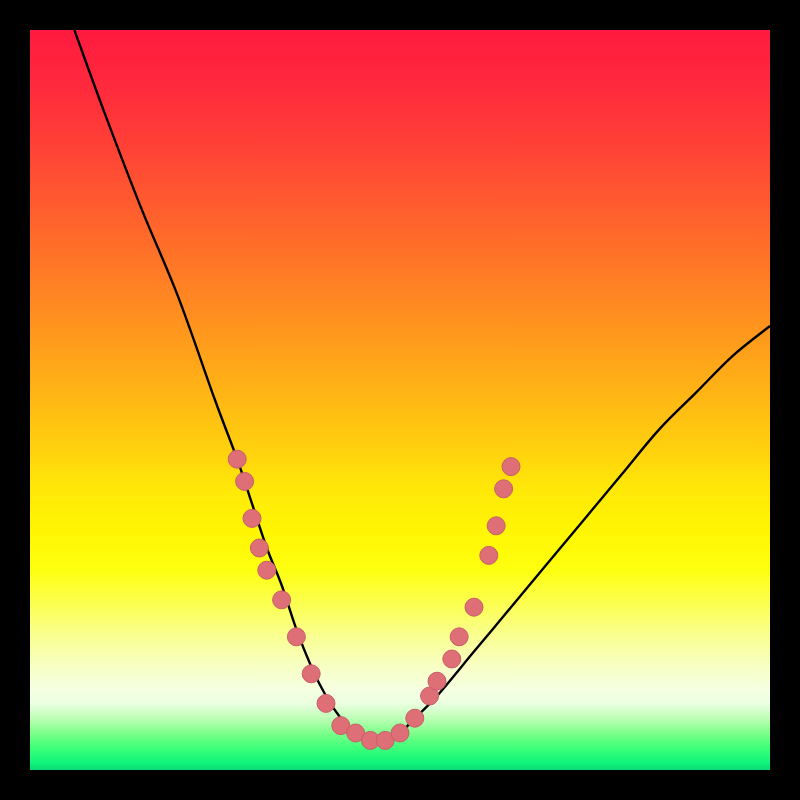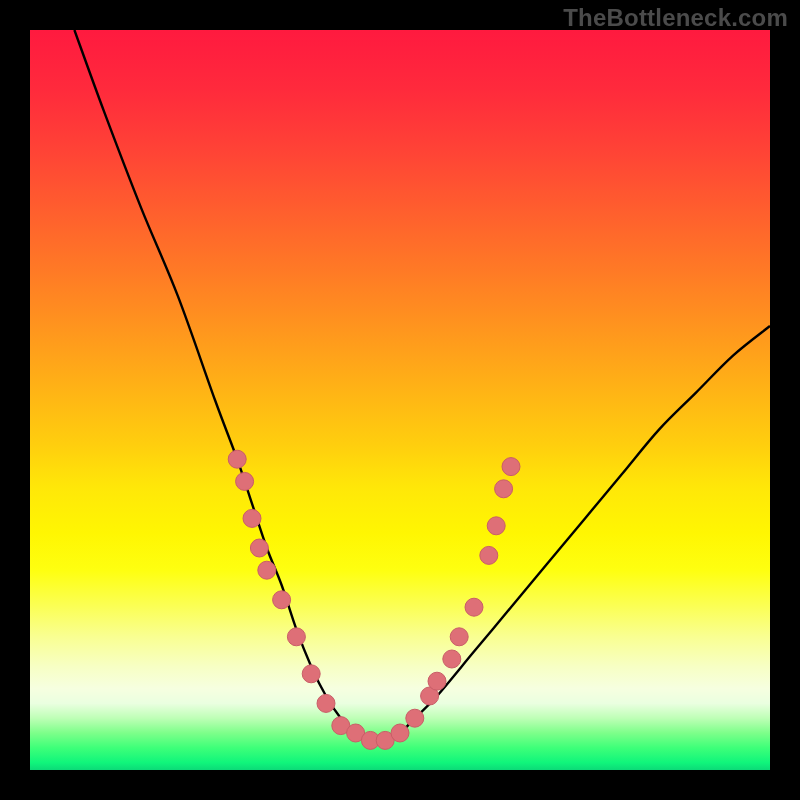--- a/index.html
+++ b/index.html
@@ -72,21 +72,20 @@
     top: 0;
     left: 0;
     width: 740px;
     height: 740px;
   }
 </style>
 </head>
 <body>
 
 <div class="frame">
-  <div class="watermark">TheBottleneck.com</div>
   <div class="plot-area">
     <div class="gradient"></div>
     <svg class="curve" viewBox="0 0 740 740" preserveAspectRatio="none">
       <path id="curve-path" fill="none" stroke="#000000" stroke-width="2.4" d="M 44.4,0 C 49.33333333333333,13.566666666666663 62.9,51.79999999999997 74,81.39999999999998 C 85.1,110.99999999999999 98.66666666666667,146.76666666666668 111,177.60000000000002 C 123.33333333333333,208.43333333333337 135.66666666666666,234.33333333333331 148,266.4 C 160.33333333333334,298.46666666666664 175.13333333333333,342.8666666666667 185,370 C 194.86666666666667,397.1333333333333 201.03333333333336,411.93333333333334 207.20000000000002,429.2 C 213.36666666666667,446.46666666666664 217.06666666666666,458.8 222,473.6 C 226.93333333333334,488.40000000000003 231.86666666666667,504.43333333333334 236.8,518 C 241.73333333333335,531.5666666666666 246.66666666666669,541.4333333333334 251.60000000000002,555 C 256.53333333333336,568.5666666666666 261.46666666666664,585.8333333333333 266.4,599.4 C 271.3333333333333,612.9666666666667 276.26666666666665,625.3 281.2,636.4 C 286.1333333333333,647.5 291.06666666666666,657.3666666666667 296,666 C 300.93333333333334,674.6333333333333 305.8666666666667,682.0333333333334 310.8,688.2 C 315.73333333333335,694.3666666666667 320.6666666666667,699.3 325.6,703 C 330.53333333333336,706.7 335.4666666666667,709.1666666666666 340.40000000000003,710.4 C 345.33333333333337,711.6333333333333 350.26666666666665,711.6333333333333 355.2,710.4 C 360.1333333333333,709.1666666666666 365.06666666666666,706.7 370,703 C 374.93333333333334,699.3 378.6333333333333,694.3666666666667 384.8,688.2 C 390.9666666666667,682.0333333333334 397.1333333333334,677.1 407.00000000000006,666 C 416.86666666666673,654.9 431.6666666666667,636.4 444,621.6 C 456.3333333333333,606.8000000000001 468.6666666666667,592 481,577.2 C 493.3333333333333,562.4000000000001 505.6666666666667,547.5999999999999 518,532.8 C 530.3333333333334,518 542.6666666666666,503.2 555,488.4 C 567.3333333333334,473.59999999999997 579.6666666666666,458.8 592,444 C 604.3333333333334,429.2 616.6666666666666,413.16666666666663 629,399.59999999999997 C 641.3333333333334,386.0333333333333 653.6666666666666,374.9333333333333 666,362.59999999999997 C 678.3333333333334,350.26666666666665 690.6666666666666,336.69999999999993 703,325.59999999999997 C 715.3333333333334,314.5 733.8333333333334,300.93333333333334 740,296"></path>
       <g id="markers">
           <circle cx="207.20000000000002" cy="429.2" r="9" fill="#de6f77" stroke="#c95d67" stroke-width="1"></circle>
           <circle cx="214.6" cy="451.4" r="9" fill="#de6f77" stroke="#c95d67" stroke-width="1"></circle>
           <circle cx="222" cy="488.4" r="9" fill="#de6f77" stroke="#c95d67" stroke-width="1"></circle>
           <circle cx="229.4" cy="518" r="9" fill="#de6f77" stroke="#c95d67" stroke-width="1"></circle>
           <circle cx="236.8" cy="540.2" r="9" fill="#de6f77" stroke="#c95d67" stroke-width="1"></circle>

